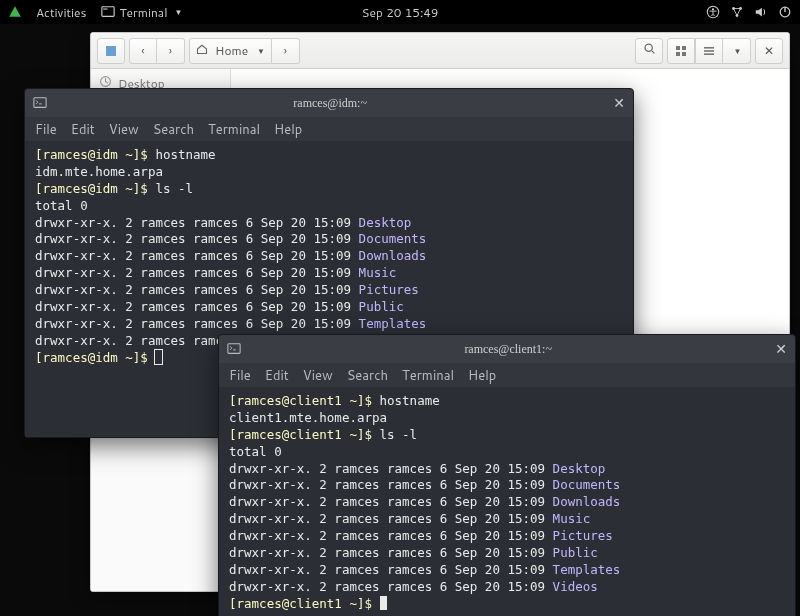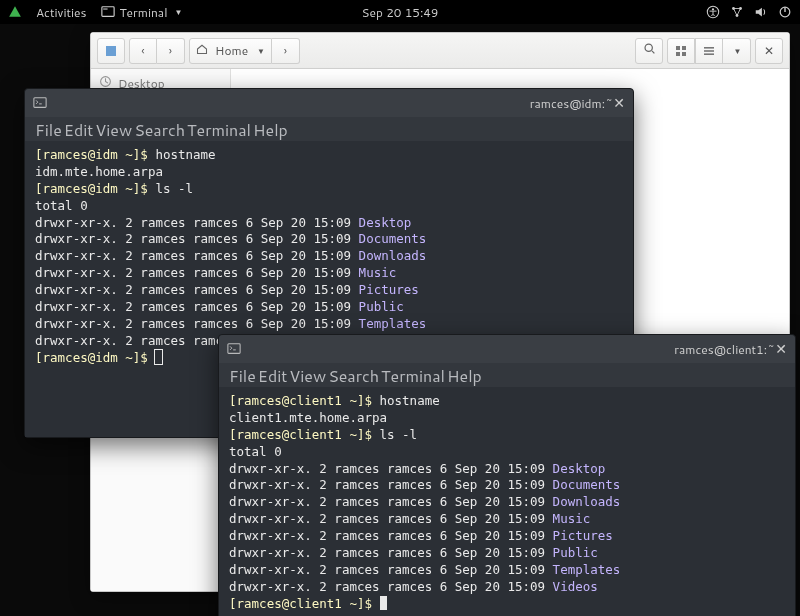--- a/index.html
+++ b/index.html
@@ -119,29 +119,29 @@
 .term1 { left: 24px; top: 88px; width: 610px; height: 350px; z-index: 20; }
 .term2 { left: 218px; top: 334px; width: 578px; height: 332px; z-index: 30; }
 .term-titlebar {
   height: 28px;
   background: #3a3e44;
   display: flex; align-items: center;
   padding: 0 8px;
   border-radius: 4px 4px 0 0;
   color: #cfcfcf; font-size: 12px;
 }
-.term-titlebar .title { flex: 1; text-align: right; }
+.term-titlebar .title { flex: 1; text-align: center; font-family: Liberation Serif, serif; }
 .term-title-icon { width: 14px; height: 14px; opacity: .85; }
 .term-close { font-size: 14px; color: #cfcfcf; }
 .term-menubar {
   height: 24px;
   background: #33373d;
   display: flex; align-items: center;
-  gap: 2px; padding: 0 10px;
-  color: #b9bbbf; font-size: 16px;
+  gap: 14px; padding: 0 10px;
+  color: #b9bbbf; font-size: 13px;
 }
 .term-body {
   flex: 1;
   padding: 6px 10px 8px 10px;
   font-family: "DejaVu Sans Mono","Menlo","Consolas",monospace;
   font-size: 12.5px;
   line-height: 1.35;
   white-space: pre;
   color: #eaeaea;
   overflow: hidden;

